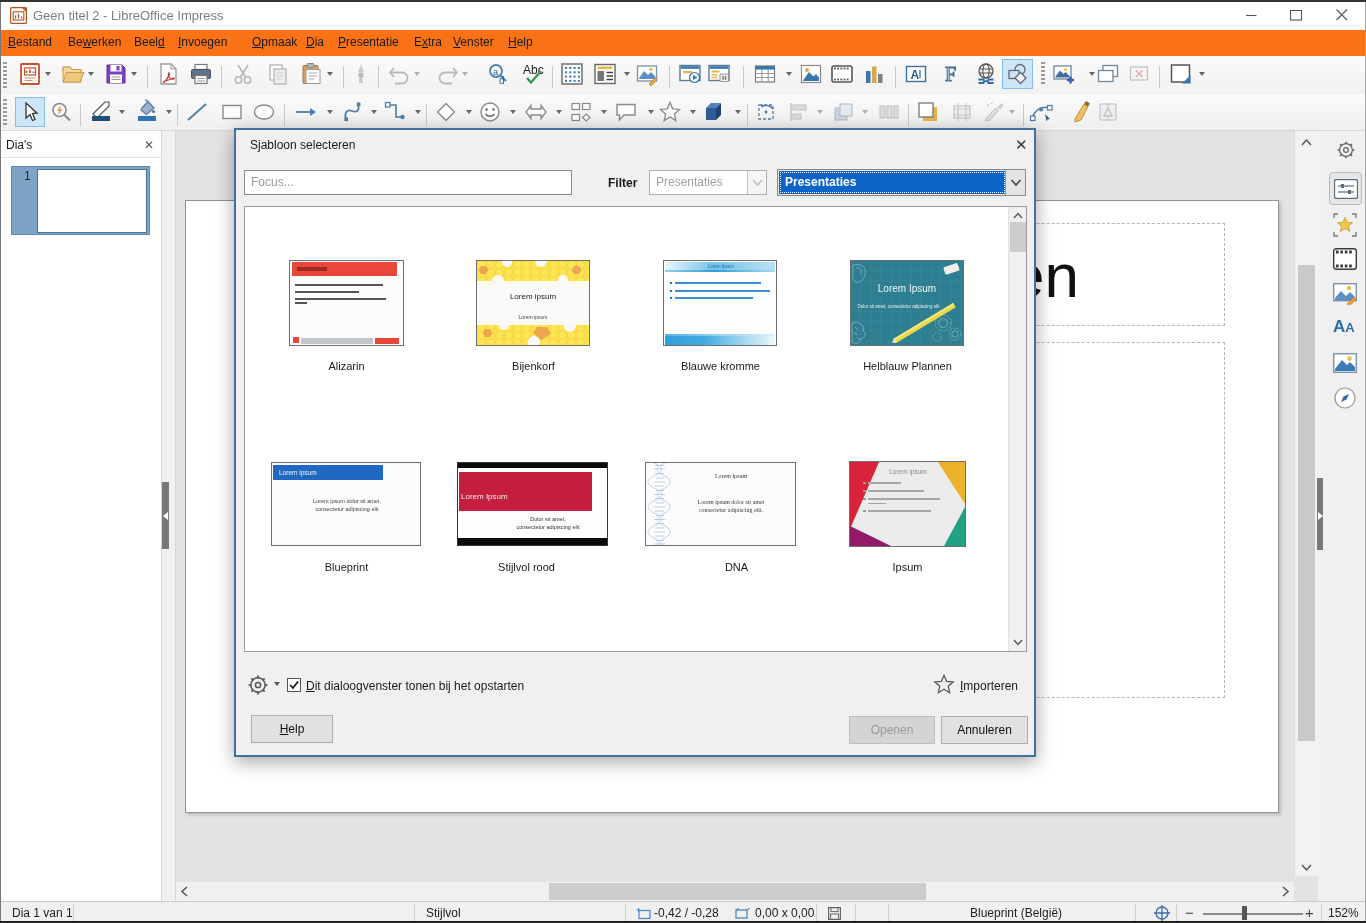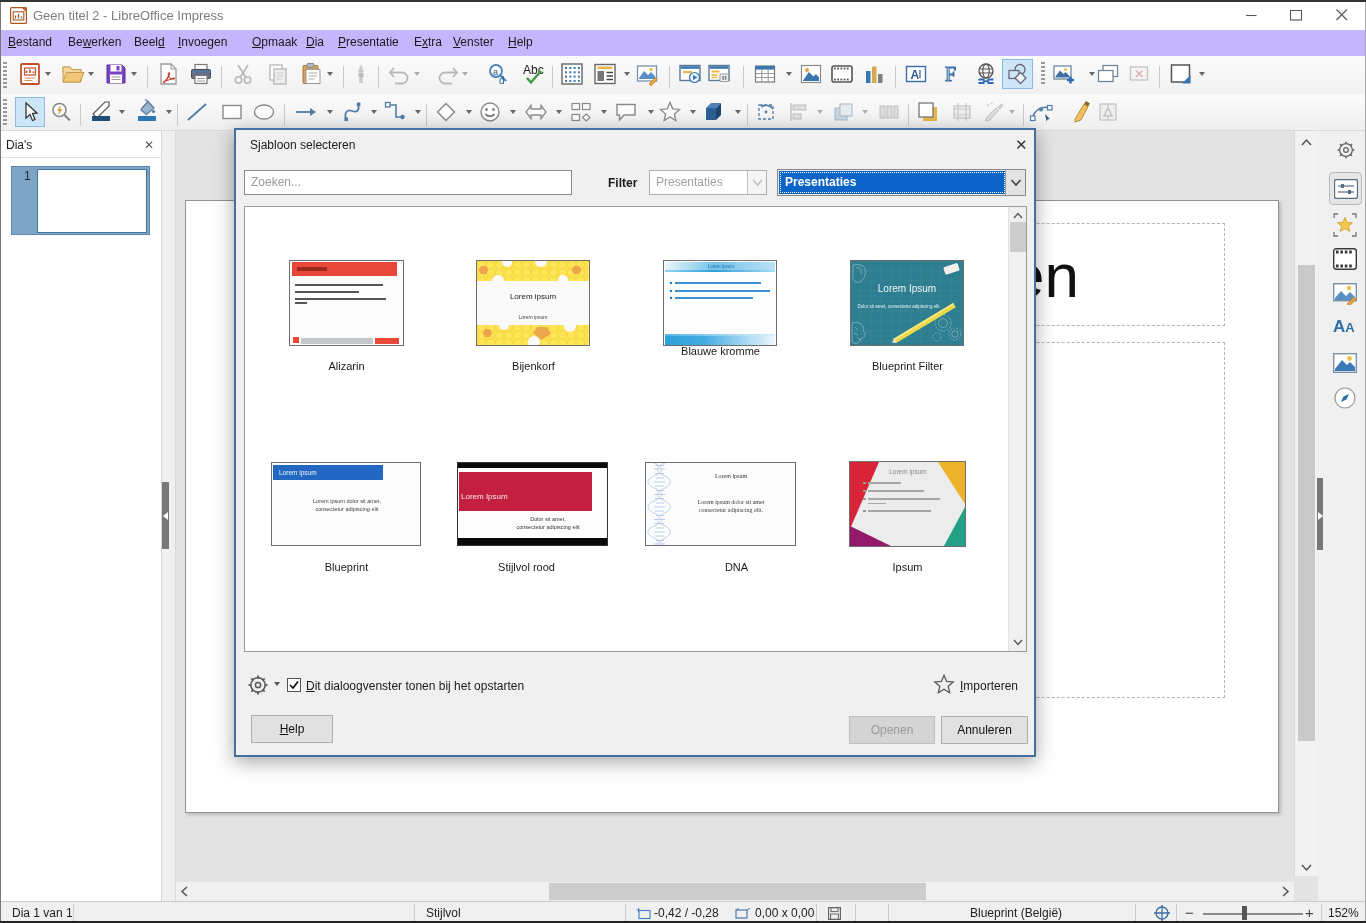--- a/index.html
+++ b/index.html
@@ -4,21 +4,21 @@
 <style>
   * { margin:0; padding:0; box-sizing:border-box; }
   html,body { width:1366px; height:923px; overflow:hidden; font-family:"Liberation Sans", sans-serif; }
   body { position:relative; background:#e3e3e3; }
   .abs { position:absolute; }
   svg { display:block; }
   
   #titlebar { left:0; top:0; width:1366px; height:30px; background:#ffffff; }
   #titletext { left:33px; top:8px; font-size:13px; color:#7d7d7d; }
   
-  #menubar { left:0; top:30px; width:1366px; height:26px; background:#c4b5fd; }
+  #menubar { left:0; top:30px; width:1366px; height:26px; background:#f97316; }
   .mi { position:absolute; top:5px; font-size:12px; color:#1a1a1a; }
   .mi u { text-decoration:underline; }
   
   #tb1 { left:0; top:56px; width:1366px; height:38px; background:linear-gradient(#fbfbfb,#f1f1f1); }
   #tb2 { left:0; top:94px; width:1366px; height:37px; background:linear-gradient(#fbfbfb,#efefef); border-bottom:1px solid #d9d9d9; }
   .ic { position:absolute; width:24px; height:24px; }
   .sep { position:absolute; width:1px; height:22px; background:#c9c9c9; }
   .dd { position:absolute; width:0; height:0; border-left:3.5px solid transparent; border-right:3.5px solid transparent; border-top:4px solid #666; }
   .grip { position:absolute; left:3px; width:4px; height:26px;
      background:repeating-linear-gradient(#9a9a9a 0 2px, transparent 2px 4px); }
@@ -654,21 +654,21 @@
     <div style="position:absolute;left:1242px;top:4px;width:5px;height:14px;background:#555;"></div>
     <span class="st" style="left:1305px;top:2px;font-size:15px;color:#444;">+</span>
     <span class="stsep" style="left:1321px;"></span>
     <span class="st" style="left:1328px;">152%</span>
   </div>
 
   <div class="abs" id="dialog">
     <div class="dtxt" style="left:14px;top:8px;">Sjabloon selecteren</div>
     <div class="dtxt" style="left:779px;top:6px;font-size:15px;color:#333;">✕</div>
 
-    <div style="position:absolute;left:8px;top:40px;width:328px;height:25px;background:#fff;border:1px solid #8a8a8a;font-size:12px;color:#9a9a9a;line-height:23px;padding-left:6px;">Zoeken...</div>
+    <div style="position:absolute;left:8px;top:40px;width:328px;height:25px;background:#fff;border:1px solid #8a8a8a;font-size:12px;color:#9a9a9a;line-height:23px;padding-left:6px;">Focus...</div>
     <div class="dtxt" style="left:372px;top:46px;font-weight:bold;">Filter</div>
 
     <div style="position:absolute;left:413px;top:40px;width:118px;height:25px;background:#fff;border:1px solid #b0b0b0;">
       <div style="position:absolute;left:6px;top:4px;font-size:12px;color:#9f9f9f;">Presentaties</div>
       <div style="position:absolute;right:0;top:0;width:19px;height:23px;background:#f5f5f5;border-left:1px solid #c0c0c0;">
         <svg width="19" height="23">
           <path d="M5 9 L9.5 14 L14 9" stroke="#c0c0c0" stroke-width="1.6" fill="none"></path>
         </svg>
       </div>
     </div>
@@ -741,21 +741,21 @@
         <div style="position:absolute;left:34px;top:2.5px;width:46px;height:4.5px;font-size:4.5px;color:#1a6fae;text-align:center;">Lorem Ipsum</div>
         <div style="position:absolute;left:6px;top:21px;width:2px;height:2px;background:#1b75bb;"></div>
         <div style="position:absolute;left:11px;top:21px;width:86px;height:2px;background:#3c8fd0;"></div>
         <div style="position:absolute;left:6px;top:28.5px;width:2px;height:2px;background:#1b75bb;"></div>
         <div style="position:absolute;left:11px;top:28.5px;width:95px;height:2px;background:#3c8fd0;"></div>
         <div style="position:absolute;left:6px;top:36px;width:2px;height:2px;background:#1b75bb;"></div>
         <div style="position:absolute;left:11px;top:36px;width:78px;height:2px;background:#3c8fd0;"></div>
         <div style="position:absolute;left:1px;top:72.5px;width:110px;height:2px;background:linear-gradient(90deg,#56b4e2,#d9effa);"></div>
         <div style="position:absolute;left:1px;top:74.5px;width:110px;height:9.5px;background:linear-gradient(90deg,#2ea0da,#41abdf 35%,#eef8fd);"></div>
       </div>
-      <div class="tlabel" style="left:398px;top:138px;width:155px;">Blauwe kromme</div>
+      <div class="tlabel" style="left:398px;top:153px;width:155px;">Blauwe kromme</div>
       <div id="t-blueprint" class="thumb" style="left:605px;top:53px;width:114px;height:86px;background:#2d7e90;">
         <svg width="112" height="84" viewBox="0 0 112 84" style="position:absolute;left:0;top:0;">
           <g stroke="rgba(255,255,255,0.10)" stroke-width="0.5">
             <path d="M0 10 H112 M0 20 H112 M0 30 H112 M0 40 H112 M0 50 H112 M0 60 H112 M0 70 H112 M0 80 H112"></path>
             <path d="M10 0 V84 M20 0 V84 M30 0 V84 M40 0 V84 M50 0 V84 M60 0 V84 M70 0 V84 M80 0 V84 M90 0 V84 M100 0 V84 M110 0 V84"></path>
           </g>
           <g stroke="rgba(255,255,255,0.55)" stroke-width="0.6" fill="none">
             <path d="M2 4 C10 2 16 6 14 14 C12 22 4 24 2 18 Z M5 7 C9 6 11 9 10 13"></path>
             <path d="M1 62 C8 60 14 64 12 70 C16 72 14 78 9 78 C10 82 4 84 1 81 Z M4 66 l3 3 M3 72 l4 2 M6 76 l3 3"></path>
             <circle cx="92" cy="62" r="8" stroke-dasharray="2 1.2"></circle>
@@ -767,21 +767,21 @@
           <rect x="93" y="4" width="15" height="8" rx="1.5" fill="#f3efed" transform="rotate(-18 100 8)"></rect>
           <g transform="rotate(-31 70 66)">
             <rect x="40" y="62" width="70" height="5" fill="#ecd84b"></rect>
             <rect x="40" y="62" width="70" height="1.6" fill="#f6ea85"></rect>
             <path d="M37 64.5 L41 62 L41 67 Z" fill="#e8e4da"></path>
           </g>
         </svg>
         <div style="position:absolute;left:0;top:22px;width:112px;text-align:center;font-size:10px;color:#f0f6f6;">Lorem Ipsum</div>
         <div style="position:absolute;left:0;top:43px;width:95px;text-align:center;font-size:4.5px;color:#e8f0f0;">Dolor sit amet, consectetur adipiscing elit</div>
       </div>
-      <div class="tlabel" style="left:585px;top:153px;width:155px;">Blueprint Filter</div>
+      <div class="tlabel" style="left:585px;top:153px;width:155px;">Helblauw Plannen</div>
 
       <div id="t-helblauw" class="thumb" style="left:26px;top:255px;width:150px;height:84px;background:#fbfbfb;">
         <div style="position:absolute;left:1px;top:2px;width:110px;height:15px;background:#2268c2;"></div>
         <div style="position:absolute;left:7px;top:6px;font-size:6.5px;color:#eef4fb;">Lorem ipsum</div>
         <div style="position:absolute;left:20px;top:34px;width:110px;text-align:center;font-size:5.5px;color:#444;line-height:1.5;">Lorem ipsum dolor sit amet,<br>consectetur adipiscing elit</div>
       </div>
       <div class="tlabel" style="left:24px;top:354px;width:155px;">Blueprint</div>
       <div id="t-stijlvol" class="thumb" style="left:212px;top:255px;width:151px;height:84px;background:#fdfdfd;border-color:#333;">
         <div style="position:absolute;left:0px;top:0px;width:149px;height:5px;background:#0a0a0a;"></div>
         <div style="position:absolute;left:0px;top:75px;width:149px;height:7px;background:#0a0a0a;"></div>

